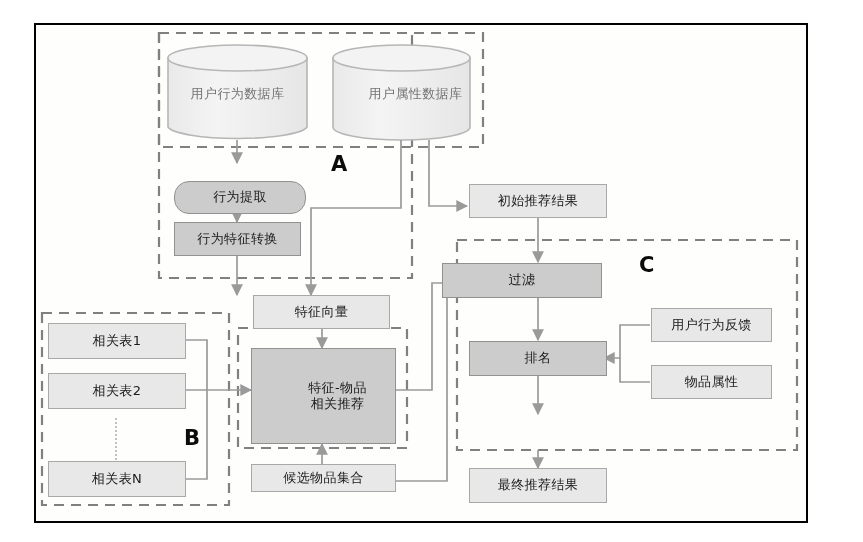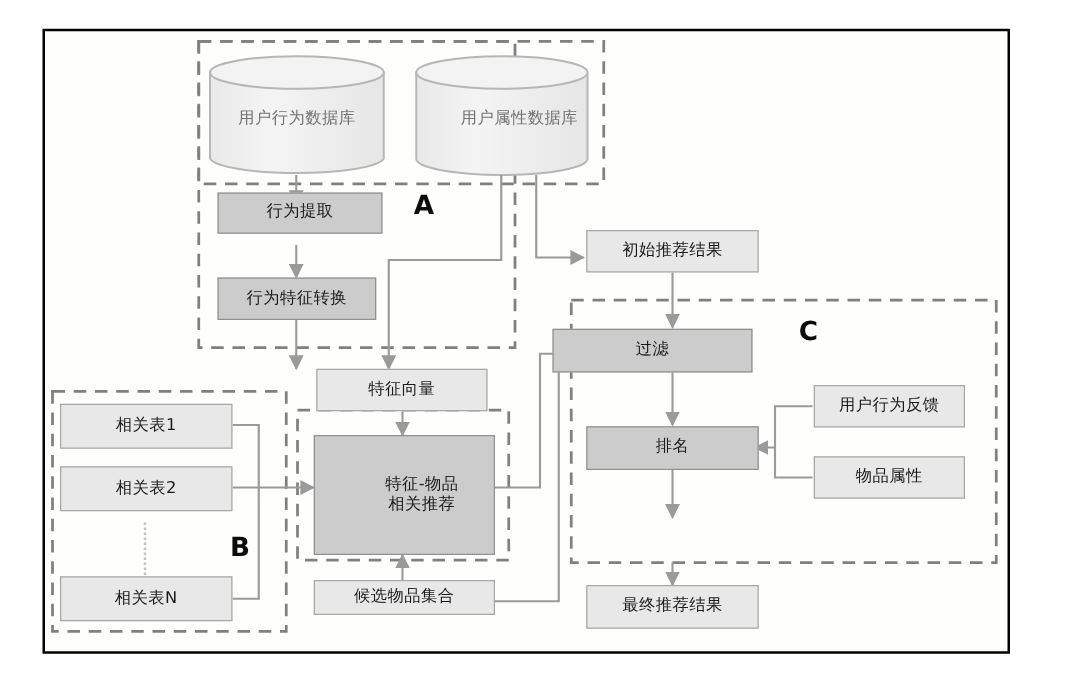--- a/index.html
+++ b/index.html
@@ -150,21 +150,21 @@
     </g>
   </svg>
 
   <div class="db-label" style="left:168px; top:85px; width:139px;">用户行为数据库</div>
   <div class="db-label" style="left:333px; top:85px; width:165px;">用户属性数据库</div>
 
   <div class="group-label" style="left:331px; top:152px;">A</div>
   <div class="group-label" style="left:184px; top:426px;">B</div>
   <div class="group-label" style="left:639px; top:253px;">C</div>
 
-  <div class="node box-dark" style="left:174px; top:154px; width:132px; height:33px;">行为提取</div>
+  <div class="node box-dark" style="left:174px; top:181px; width:132px; height:33px;border-radius:15px;">行为提取</div>
 
   <div class="node box-dark" style="left:174px; top:222px; width:127px; height:34px;">行为特征转换</div>
 
   <div class="node box-light" style="left:253px; top:295px; width:137px; height:34px;">特征向量</div>
 
   <div class="node box-light" style="left:48px; top:323px; width:138px; height:36px;">相关表1</div>
 
   <div class="node box-light" style="left:48px; top:373px; width:138px; height:36px;">相关表2</div>
 
   <div style="position:absolute; left:115px; top:418px; width:2px; height:42px;

